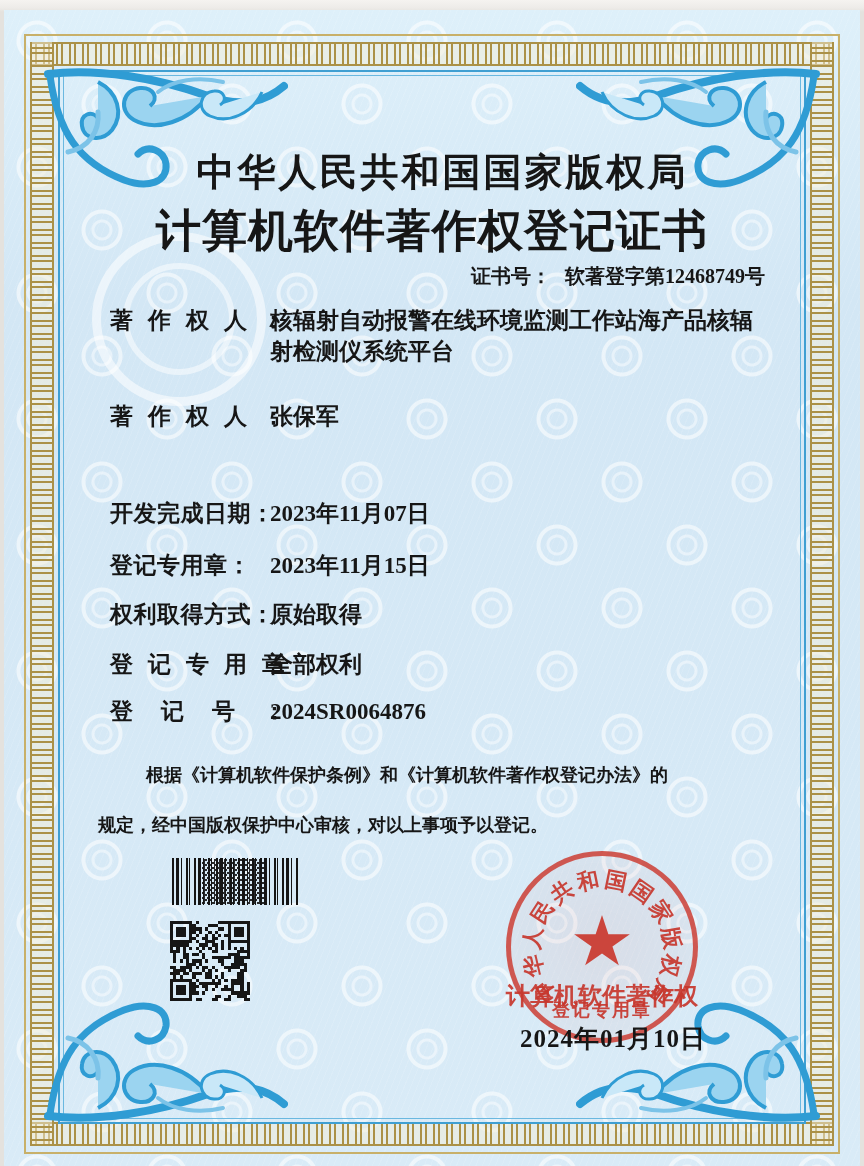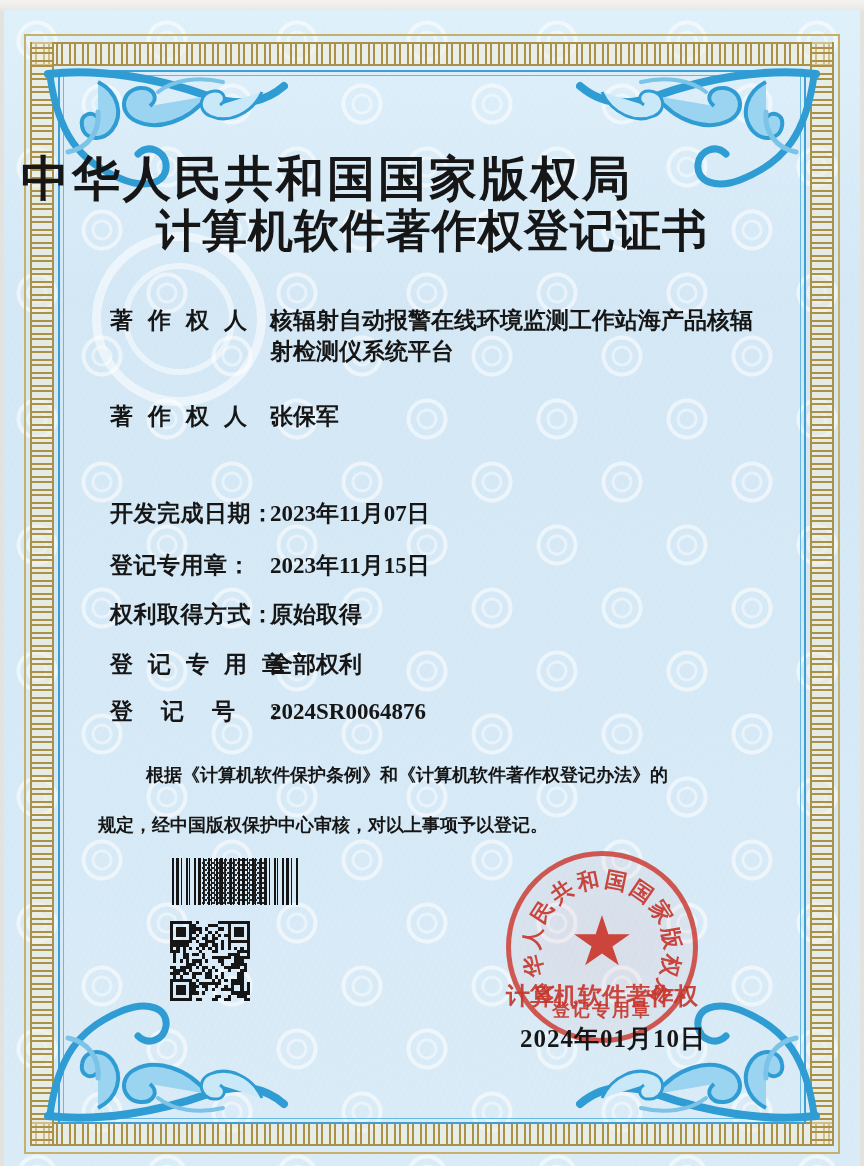--- a/index.html
+++ b/index.html
@@ -29,22 +29,22 @@
   .m-top{top:32px;} .m-bottom{bottom:20px;}
   .m-left,.m-right{top:32px;bottom:20px;width:20px;border-left:2px solid #ab9147;border-right:2px solid #ab9147;
     background-image:repeating-linear-gradient(0deg,#ab9147 0 2px,rgba(0,0,0,0) 2px 5px,#ab9147 5px 7px,rgba(0,0,0,0) 7px 13px);}
   .m-left{left:26px;} .m-right{right:26px;}
   .blueline{position:absolute;left:54px;right:54px;top:60px;bottom:42px;border:2px solid #3f9fd2;}
   .blueline2{position:absolute;left:59px;right:59px;top:65px;bottom:47px;border:1px solid #6ab8e0;}
   .corner{position:absolute;width:250px;height:135px;}
   .c-tl{left:34px;top:52px;} .c-tr{right:34px;top:52px;transform:scaleX(-1);}
   .c-bl{left:34px;bottom:38px;transform:scaleY(-1);} .c-br{right:34px;bottom:38px;transform:scale(-1,-1);}
   
-  .authority{position:absolute;left:0;right:0;top:147px;text-align:left;
-             font-size:48px;font-weight:bold;letter-spacing:3px;margin-left:21px;}
+  .authority{position:absolute;left:0;right:0;top:147px;text-align:center;
+             font-size:38px;font-weight:bold;letter-spacing:3px;margin-left:21px;}
   .cert-title{position:absolute;left:0;right:0;top:201px;text-align:center;
              font-size:45px;font-weight:bold;letter-spacing:1px;}
   .certno{position:absolute;right:99px;top:263px;font-size:20px;font-weight:bold;white-space:nowrap;}
   .certno .gap{display:inline-block;width:14px;}
   .row{position:absolute;left:110px;right:94px;}
   .lbl{position:absolute;left:0;top:0;font-size:23px;font-weight:bold;white-space:nowrap;}
   .ls4{letter-spacing:15px;} .ls3{letter-spacing:28px;} .ls6{letter-spacing:.5px;}
   .val{position:absolute;left:160px;top:0;font-size:23px;font-weight:bold;line-height:31px;width:505px;}
   .statement{position:absolute;left:98px;top:750px;width:678px;font-size:18px;font-weight:600;line-height:50px;}
   .statement .l1{text-indent:48px;}
@@ -120,20 +120,21 @@
             <path d="M60 20 C80 30 86 52 74 68 C64 80 46 78 44 64 C42 52 54 48 60 56" fill="#9bd4f0" stroke="#2f9cd4" stroke-width="4"></path>
             <path d="M30 90 C50 86 62 70 60 50" fill="none" stroke="#7cc3e8" stroke-width="5" stroke-linecap="round"></path>
             <path d="M120 30 C135 18 160 14 185 20" fill="none" stroke="#7cc3e8" stroke-width="4" stroke-linecap="round"></path>
           </svg></div>
       </div>
   </div>
 
   <div class="authority">中华人民共和国国家版权局</div>
   <div class="cert-title">计算机软件著作权登记证书</div>
 
+  <div class="certno"><span>证书号：</span><span class="gap"></span><span>软著登字第12468749号</span></div>
 
   <div class="row" style="top:305px">
     <span class="lbl ls4">著作权人：</span>
     <span class="val">
       <span>核辐射自动报警在线环境监测工作站海产品核辐射检测仪系统平台</span>
     </span>
   </div>
   <div class="row" style="top:401px">
     <span class="lbl ls4">著作权人：</span>
     <span class="val">张保军</span>

